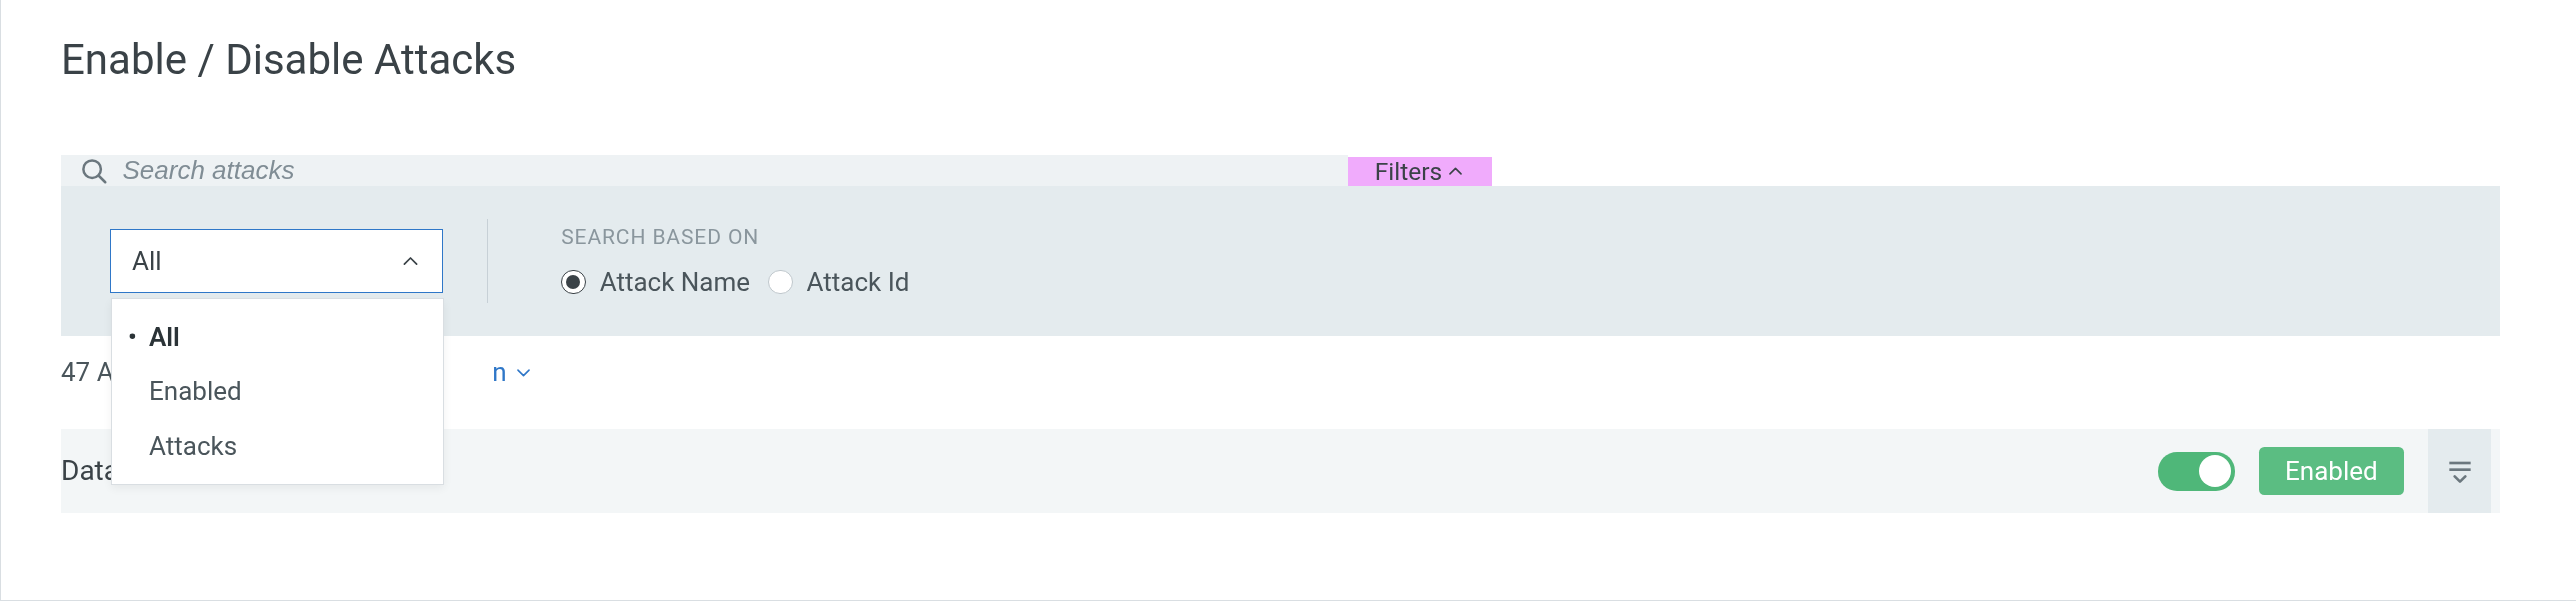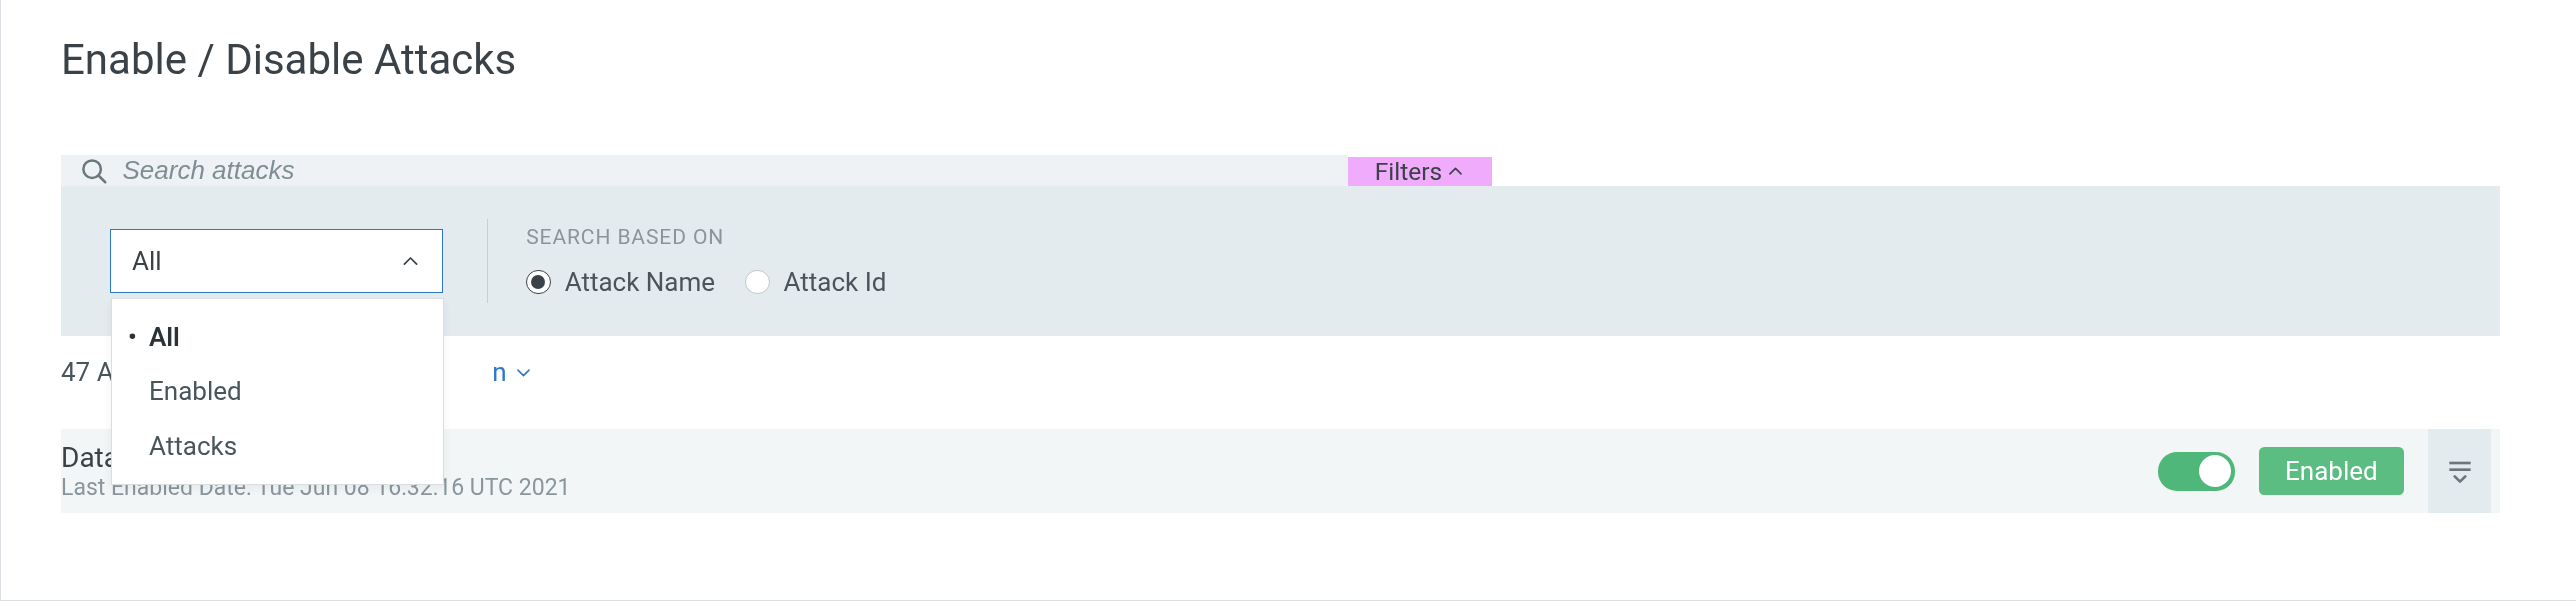--- a/index.html
+++ b/index.html
@@ -90,28 +90,29 @@
     width: 0.9px;
     height: 84px;
     background: #c7d0d6;
     margin-left: 8.8px;
     margin-right: 3.5px;
   }
   .search-basis {
     display: flex;
     flex-direction: column;
     gap: 17.5px;
+    margin-left: 35px;
   }
   .search-basis-label {
     font-size: 21px;
     letter-spacing: 0.9px;
     color: #8a969d;
     text-transform: uppercase;
   }
-  .radio-row { display:flex; gap:30px; align-items:flex-start; }
+  .radio-row { display:flex; gap:18px; align-items:flex-start; }
   .radio {
     display:flex; align-items:center; gap:14px;
     font-size:26px; color:#4a555b; cursor:pointer;
   }
   .radio-dot {
     width:24.5px; height:24.5px; border-radius:50%;
     background:#fff; border:1.8px solid #bfc7cc;
     display:flex; align-items:center; justify-content:center;
   }
   .radio-dot.selected { border-color:#3a4247; }
@@ -264,21 +265,20 @@
         <svg width="19" height="19" viewBox="0 0 24 24" fill="none">
           <path d="M5 9 L12 16 L19 9" stroke="#2f77c8" stroke-width="2" fill="none" stroke-linecap="round" stroke-linejoin="round"></path>
         </svg>
       </span>
     </span>
   </div>
 
   <div class="attack-card">
     <div class="left">
       <div class="attack-title">Data Exfiltration</div>
-      <div class="attack-sub">Last Enabled Date: Tue Jun 08 16:32:16 UTC 2021</div>
     </div>
     <div class="right">
       <div class="toggle"></div>
       <div class="status-chip">Enabled</div>
       <div class="expand-btn">
         <span class="icon">
           <svg width="32" height="32" viewBox="0 0 24 24" fill="none">
             <line x1="4" y1="6" x2="20" y2="6" stroke="#6b777e" stroke-width="2"></line>
             <line x1="4" y1="11" x2="20" y2="11" stroke="#6b777e" stroke-width="2"></line>
             <path d="M8 16 L12 20 L16 16" stroke="#6b777e" stroke-width="2" fill="none" stroke-linecap="round" stroke-linejoin="round"></path>

